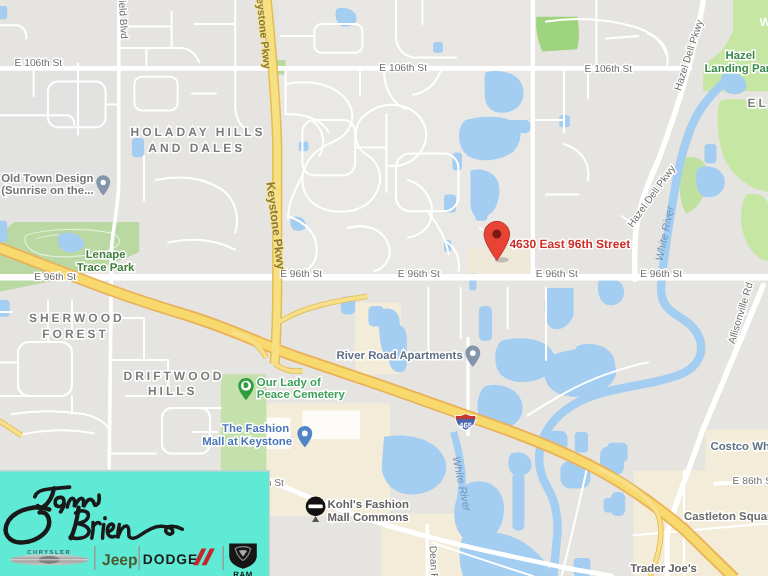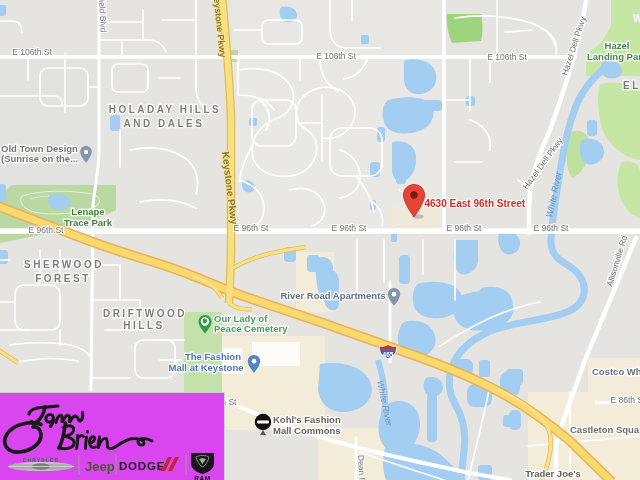--- a/index.html
+++ b/index.html
@@ -1,16 +1,16 @@
 <!DOCTYPE html>
 <html><head><meta charset="utf-8">
 <style>
 html,body{margin:0;padding:0;width:640px;height:480px;overflow:hidden;background:#e5e4e1;font-family:"Liberation Sans",sans-serif;}
 #map{position:absolute;top:0;left:0;}
-#logo{position:absolute;left:0;top:392px;width:224px;height:88px;background:#d946ef;border-top:1px solid #cfcfcf;border-right:1px solid #cfcfcf;}
+#logo{position:absolute;left:0;top:392px;width:224px;height:88px;background:#5eead4;border-top:1px solid #cfcfcf;border-right:1px solid #cfcfcf;}
 text{font-family:"Liberation Sans",sans-serif;}
 .st{fill:#6e6e6e;font-size:8.5px;paint-order:stroke;stroke:#ffffff;stroke-width:2.2px;}
 .area{fill:#7c7c7c;font-size:10px;font-weight:bold;letter-spacing:2.5px;paint-order:stroke;stroke:#ffffff;stroke-width:2.4px;}
 .poi{font-size:9.5px;font-weight:bold;paint-order:stroke;stroke:#ffffff;stroke-width:2.4px;}
 </style></head>
 <body>
 
 <svg id="map" width="640" height="480" viewBox="0 0 640 480">
 
 <rect x="0" y="0" width="640" height="480" fill="#e5e4e1"></rect>

